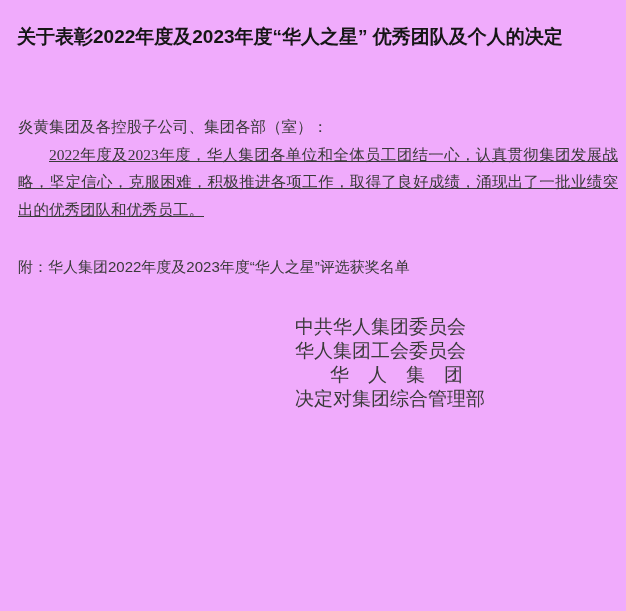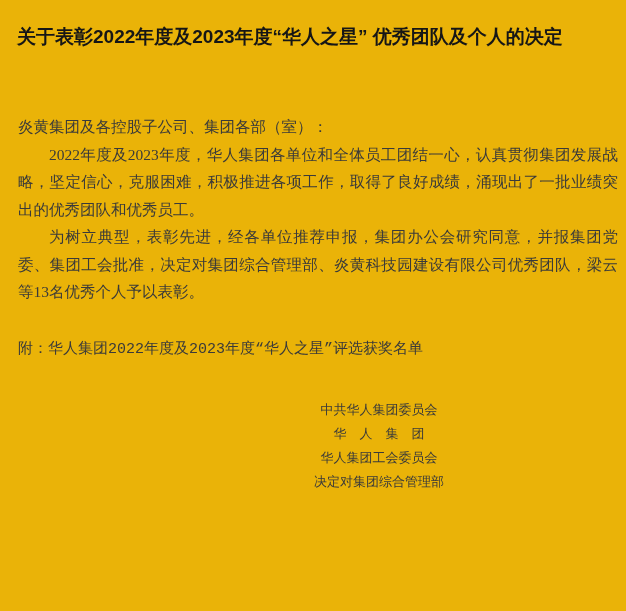--- a/index.html
+++ b/index.html
@@ -4,21 +4,21 @@
 <style>
   html, body {
     margin: 0;
     padding: 0;
     background: #ffffff;
   }
   .page {
     position: relative;
     width: 626px;
     height: 611px;
-    background: #eab308;
+    background: #f0abfc;
     overflow: hidden;
     box-sizing: border-box;
   }
   .doc-title {
     padding-top: 26px;
     margin: 0 16px 0 17px;
     font-family: "Liberation Sans", "DejaVu Sans", sans-serif;
     font-weight: bold;
     font-size: 19px;
     line-height: 22px;
@@ -32,57 +32,57 @@
     font-size: 15.5px;
     line-height: 27.5px;
     color: #3a3a3a;
     text-align: justify;
   }
   .doc-body p {
     margin: 0;
   }
   .doc-body p.indent {
     text-indent: 2em;
+    text-decoration: underline;
   }
   .attachment {
     margin: 33px 16px 0 18px;
-    font-family: Liberation Mono, monospace;
+    font-family: Liberation Sans, sans-serif;
     font-size: 15px;
     line-height: 22px;
     color: #3a3a3a;
   }
   .signature-block {
     margin-top: 37px;
     margin-left: 295px;
     width: 168px;
-    text-align: center;
+    text-align: right;
     font-family: "Liberation Serif", "DejaVu Serif", serif;
-    font-size: 13px;
+    font-size: 19px;
     line-height: 24px;
     color: #3a3a3a;
   }
   .signature-block div {
     white-space: nowrap;
   }
 </style>
 </head>
 <body>
 
 <div class="page">
 
   <h1 class="doc-title">关于表彰2022年度及2023年度“华人之星” 优秀团队及个人的决定</h1>
 
   <div class="doc-body">
     <p>炎黄集团及各控股子公司、集团各部（室）：</p>
     <p class="indent">2022年度及2023年度，华人集团各单位和全体员工团结一心，认真贯彻集团发展战略，坚定信心，克服困难，积极推进各项工作，取得了良好成绩，涌现出了一批业绩突出的优秀团队和优秀员工。</p>
-    <p class="indent">为树立典型，表彰先进，经各单位推荐申报，集团办公会研究同意，并报集团党委、集团工会批准，决定对集团综合管理部、炎黄科技园建设有限公司优秀团队，梁云等13名优秀个人予以表彰。</p>
   </div>
 
   <div class="attachment">附：华人集团2022年度及2023年度“华人之星”评选获奖名单</div>
 
   <div class="signature-block">
     <div>中共华人集团委员会</div>
+    <div>华人集团工会委员会</div>
     <div>华　人　集　团</div>
-    <div>华人集团工会委员会</div>
     <div>决定对集团综合管理部</div>
   </div>
 
 </div>
 
 </body></html>

